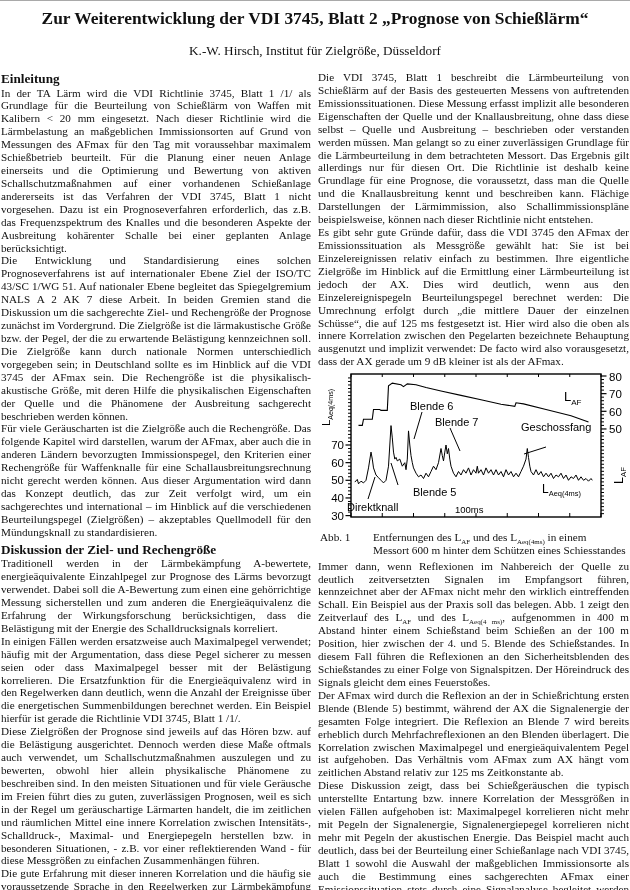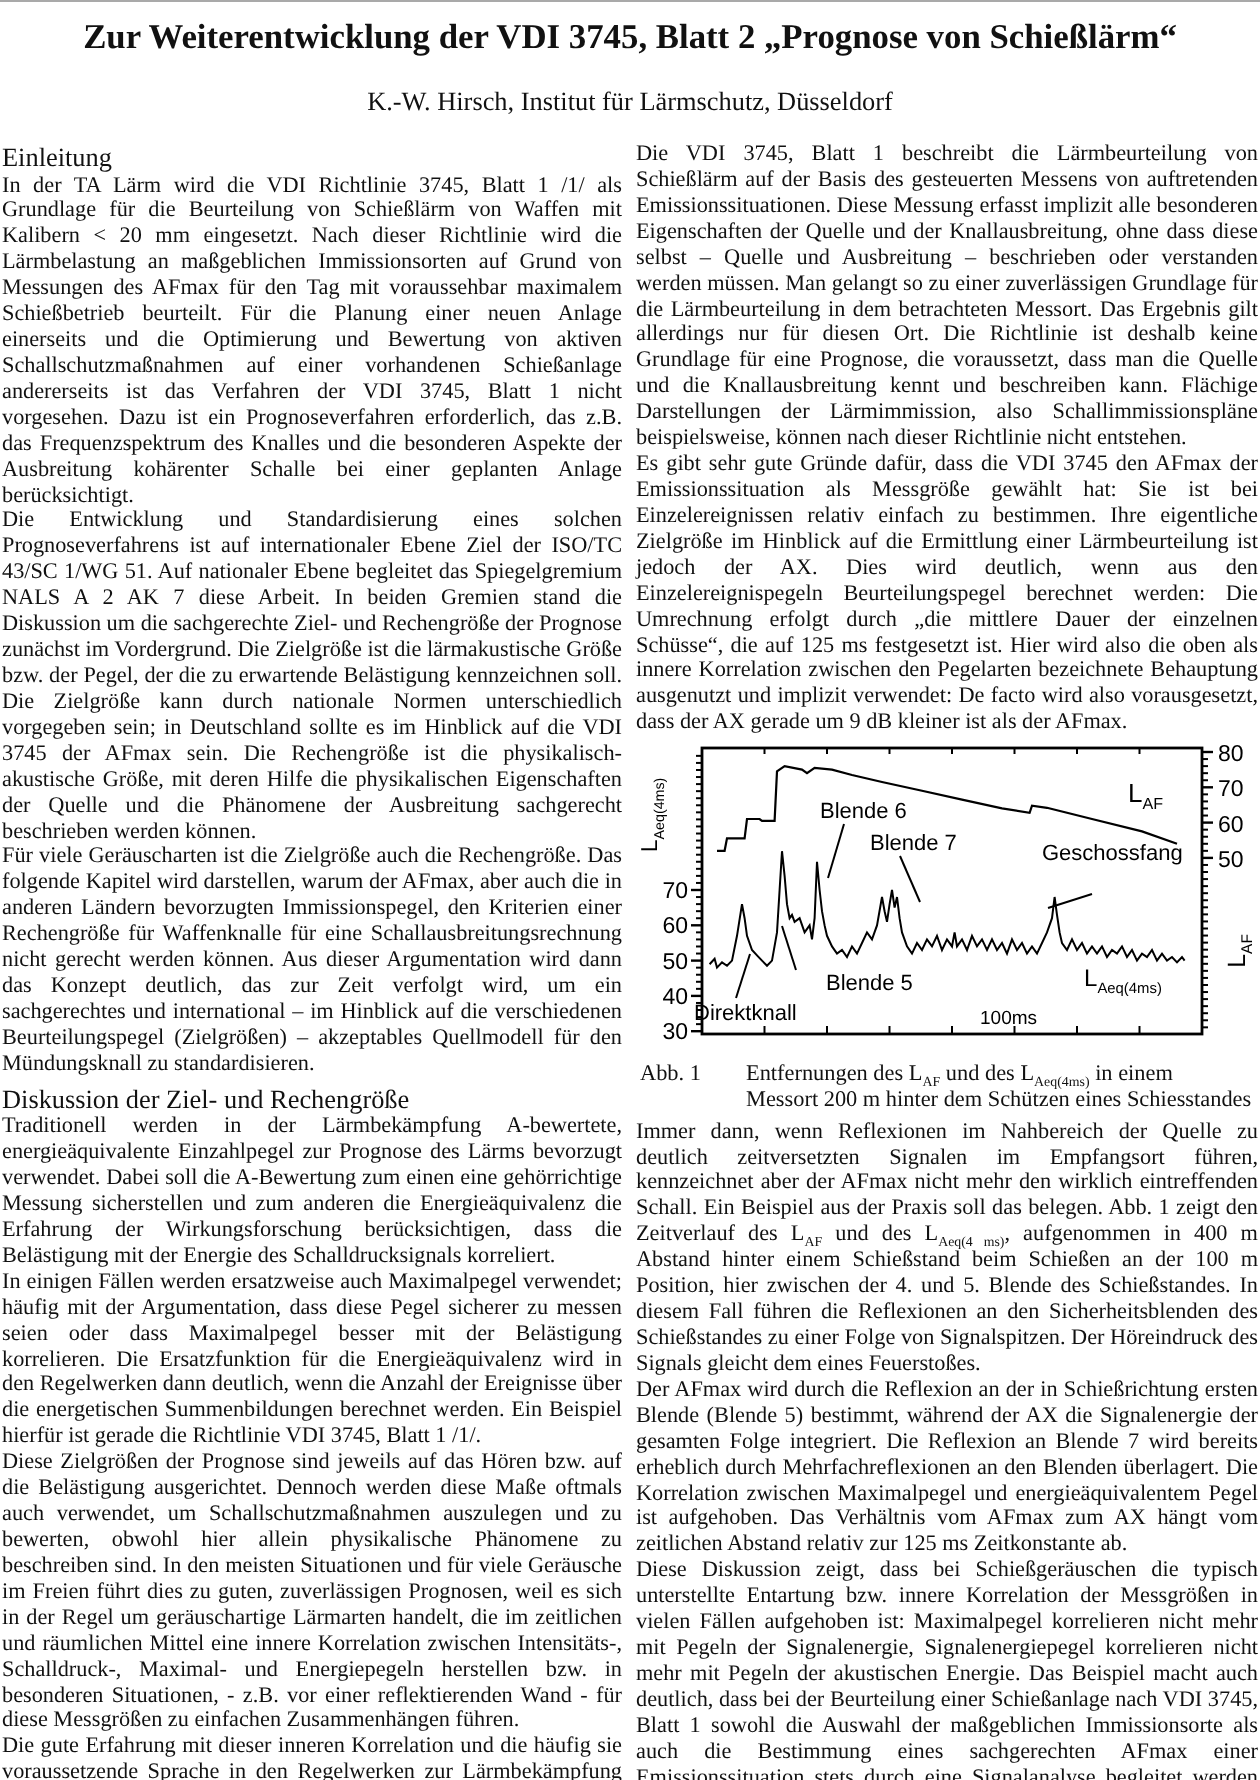--- a/index.html
+++ b/index.html
@@ -5,43 +5,43 @@
   html,body{margin:0;padding:0;background:#fff;}
   body{width:630px;height:890px;overflow:hidden;color:#111;
        font-family:"Liberation Serif",serif;}
   .page{position:relative;width:630px;height:642px;border-top:1px solid #a9a9a9;box-sizing:border-box;}
   .title{text-align:center;font-weight:bold;font-size:17.4px;margin:7px 4px 0 4px;line-height:21px;}
   .author{text-align:center;font-size:13.2px;margin-top:14px;}
   .cols{display:flex;gap:7px;margin-top:12px;padding:0 1px;}
   .col{width:311px;text-align:justify;font-size:11.15px;line-height:12.92px;
        -webkit-hyphens:none;hyphens:none;}
   .col p{margin:0;}
-  .sec{font-size:13.2px;font-weight:normal;margin:0;line-height:15.5px;}
+  .sec{font-size:13.2px;font-weight:bold;margin:0;line-height:15.5px;}
   .sec.later{margin-top:3px;}
   sub{font-size:0.62em;line-height:0;}
   
   .figure{position:relative;width:315px;height:157px;margin:3px 0 0 0;
           font-family:"Liberation Sans",sans-serif;}
   .figure svg{position:absolute;left:0;top:0;}
   .ann{position:absolute;font-size:11px;white-space:nowrap;color:#000;}
   .ann.big{font-size:13px;}
-  .ann.small{font-size:9.5px;margin-left:35px;}
+  .ann.small{font-size:9.5px;}
   .rot{transform:rotate(-90deg);text-align:center;font-size:11.5px;}
   .fig-caption{display:flex;font-size:11.2px;line-height:13.2px;margin:3px 0 2px 2px;
                font-family:"Liberation Serif",serif;}
   .fig-label{width:53px;flex:none;}
   .fig-text{flex:1;}
 </style>
 </head>
 <body>
 
 <div class="page">
 
   <div class="title">Zur Weiterentwicklung der VDI 3745, Blatt 2 „Prognose von Schießlärm“</div>
-  <div class="author">K.-W. Hirsch, Institut für Lärmschutz, Düsseldorf</div>
+  <div class="author">K.-W. Hirsch, Institut für Zielgröße, Düsseldorf</div>
 
   <div class="cols">
 
     <div class="col">
       <h2 class="sec">Einleitung</h2>
       <p>In der TA Lärm wird die VDI Richtlinie 3745, Blatt 1 /1/ als Grundlage für die Beurteilung von Schießlärm von Waffen mit Kalibern &lt; 20 mm eingesetzt. Nach dieser Richtlinie wird die Lärmbelastung an maßgeblichen Immissionsorten auf Grund von Messungen des AFmax für den Tag mit voraussehbar maximalem Schießbetrieb beurteilt. Für die Planung einer neuen Anlage einerseits und die Optimierung und Bewertung von aktiven Schallschutzmaßnahmen auf einer vorhandenen Schießanlage andererseits ist das Verfahren der VDI 3745, Blatt 1 nicht vorgesehen. Dazu ist ein Prognoseverfahren erforderlich, das z.B. das Frequenzspektrum des Knalles und die besonderen Aspekte der Ausbreitung kohärenter Schalle bei einer geplanten Anlage berücksichtigt.</p>
       <p>Die Entwicklung und Standardisierung eines solchen Prognoseverfahrens ist auf internationaler Ebene Ziel der ISO/TC 43/SC 1/WG 51. Auf nationaler Ebene begleitet das Spiegelgremium NALS A 2 AK 7 diese Arbeit. In beiden Gremien stand die Diskussion um die sachgerechte Ziel- und Rechengröße der Prognose zunächst im Vordergrund. Die Zielgröße ist die lärmakustische Größe bzw. der Pegel, der die zu erwartende Belästigung kennzeichnen soll. Die Zielgröße kann durch nationale Normen unterschiedlich vorgegeben sein; in Deutschland sollte es im Hinblick auf die VDI 3745 der AFmax sein. Die Rechengröße ist die physikalisch-akustische Größe, mit deren Hilfe die physikalischen Eigenschaften der Quelle und die Phänomene der Ausbreitung sachgerecht beschrieben werden können.</p>
       <p>Für viele Geräuscharten ist die Zielgröße auch die Rechengröße. Das folgende Kapitel wird darstellen, warum der AFmax, aber auch die in anderen Ländern bevorzugten Immissionspegel, den Kriterien einer Rechengröße für Waffenknalle für eine Schallausbreitungsrechnung nicht gerecht werden können. Aus dieser Argumentation wird dann das Konzept deutlich, das zur Zeit verfolgt wird, um ein sachgerechtes und international – im Hinblick auf die verschiedenen Beurteilungspegel (Zielgrößen) – akzeptables Quellmodell für den Mündungsknall zu standardisieren.</p>
       <h2 class="sec later">Diskussion der Ziel- und Rechengröße</h2>
       <p>Traditionell werden in der Lärmbekämpfung A-bewertete, energieäquivalente Einzahlpegel zur Prognose des Lärms bevorzugt verwendet. Dabei soll die A-Bewertung zum einen eine gehörrichtige Messung sicherstellen und zum anderen die Energieäquivalenz die Erfahrung der Wirkungsforschung berücksichtigen, dass die Belästigung mit der Energie des Schalldrucksignals korreliert.</p>
@@ -181,21 +181,21 @@
         <span class="ann" style="left:63px;top:115px;padding-left:32px;">Blende 5</span>
         <span class="ann" style="left:29px;top:130px;">Direktknall</span>
         <span class="ann" style="left:224px;top:112px;font-size:12px;"><span>L</span><sub>Aeq(4ms)</sub></span>
         <span class="ann small" style="left:137px;top:133px;">100ms</span>
       </div>
 
       <div class="fig-caption">
         <span class="fig-label">Abb. 1</span>
         <span class="fig-text">
           <span>Entfernungen des L</span><sub>AF</sub><span> und des L</span><sub>Aeq(4ms)</sub><span> in einem</span><br>
-          <span>Messort 200 m hinter dem Schützen eines Schiesstandes</span>
+          <span>Messort 600 m hinter dem Schützen eines Schiesstandes</span>
         </span>
       </div>
 
       <p><span>Immer dann, wenn Reflexionen im Nahbereich der Quelle zu deutlich zeitversetzten Signalen im Empfangsort führen, kennzeichnet aber der AFmax nicht mehr den wirklich eintreffenden Schall. Ein Beispiel aus der Praxis soll das belegen. Abb. 1 zeigt den Zeitverlauf des L</span><sub>AF</sub><span> und des L</span><sub>Aeq(4 ms)</sub><span>, aufgenommen in 400 m Abstand hinter einem Schießstand beim Schießen an der 100 m Position, hier zwischen der 4. und 5. Blende des Schießstandes. In diesem Fall führen die Reflexionen an den Sicherheitsblenden des Schießstandes zu einer Folge von Signalspitzen. Der Höreindruck des Signals gleicht dem eines Feuerstoßes.</span></p>
       <p>Der AFmax wird durch die Reflexion an der in Schießrichtung ersten Blende (Blende 5) bestimmt, während der AX die Signalenergie der gesamten Folge integriert. Die Reflexion an Blende 7 wird bereits erheblich durch Mehrfachreflexionen an den Blenden überlagert. Die Korrelation zwischen Maximalpegel und energieäquivalentem Pegel ist aufgehoben. Das Verhältnis vom AFmax zum AX hängt vom zeitlichen Abstand relativ zur 125 ms Zeitkonstante ab.</p>
       <p>Diese Diskussion zeigt, dass bei Schießgeräuschen die typisch unterstellte Entartung bzw. innere Korrelation der Messgrößen in vielen Fällen aufgehoben ist: Maximalpegel korrelieren nicht mehr mit Pegeln der Signalenergie, Signalenergiepegel korrelieren nicht mehr mit Pegeln der akustischen Energie. Das Beispiel macht auch deutlich, dass bei der Beurteilung einer Schießanlage nach VDI 3745, Blatt 1 sowohl die Auswahl der maßgeblichen Immissionsorte als auch die Bestimmung eines sachgerechten AFmax einer Emissionssituation stets durch eine Signalanalyse begleitet werden sollte. Für eine Prog-</p>
     </div>
 
   </div>
 </div>

